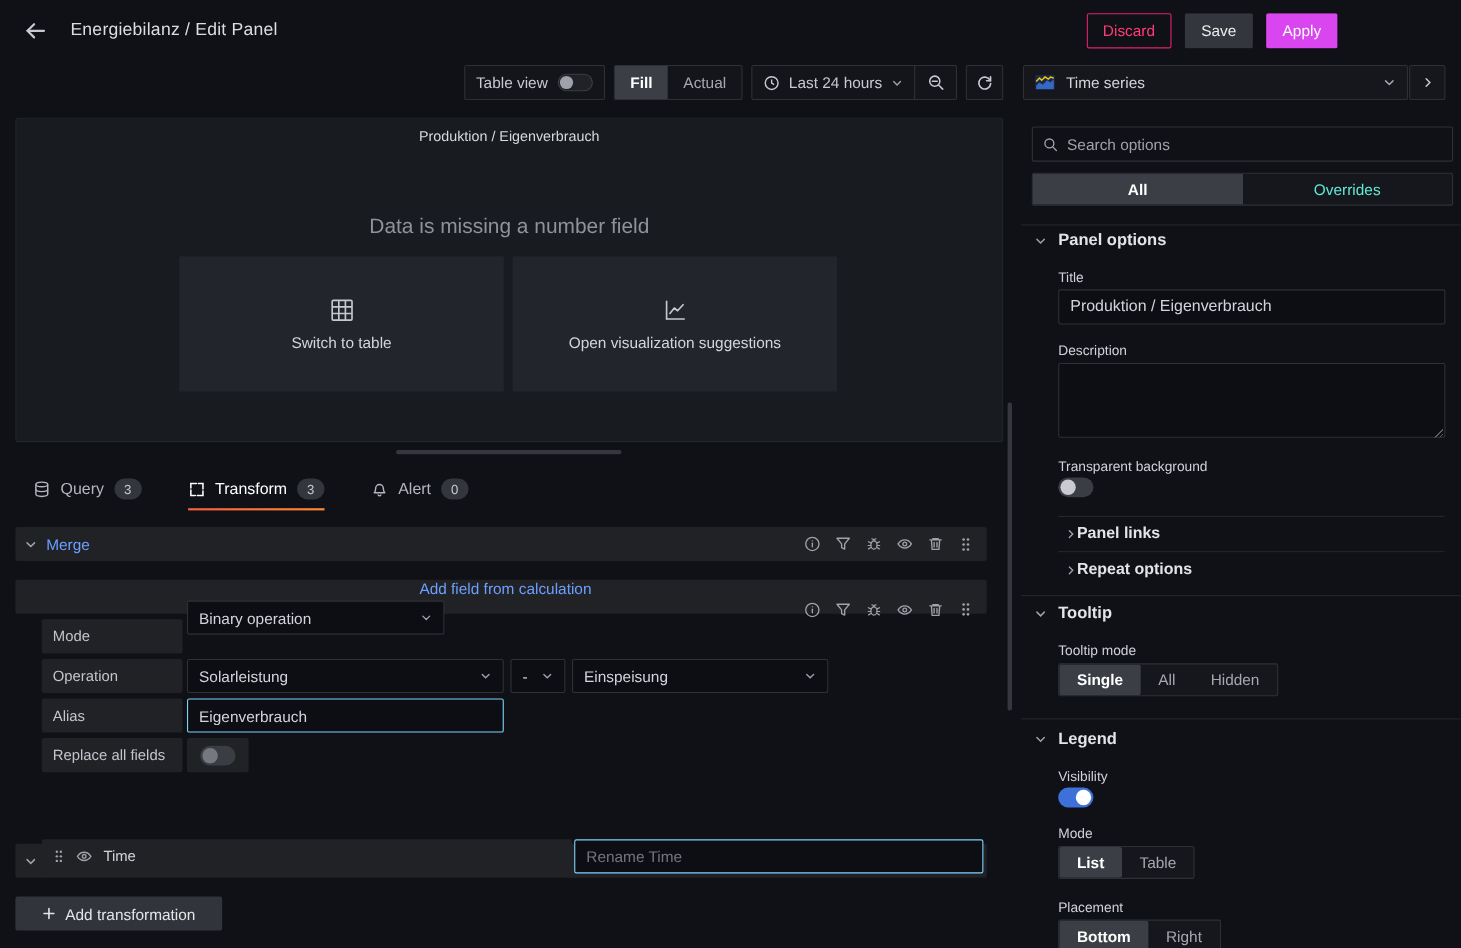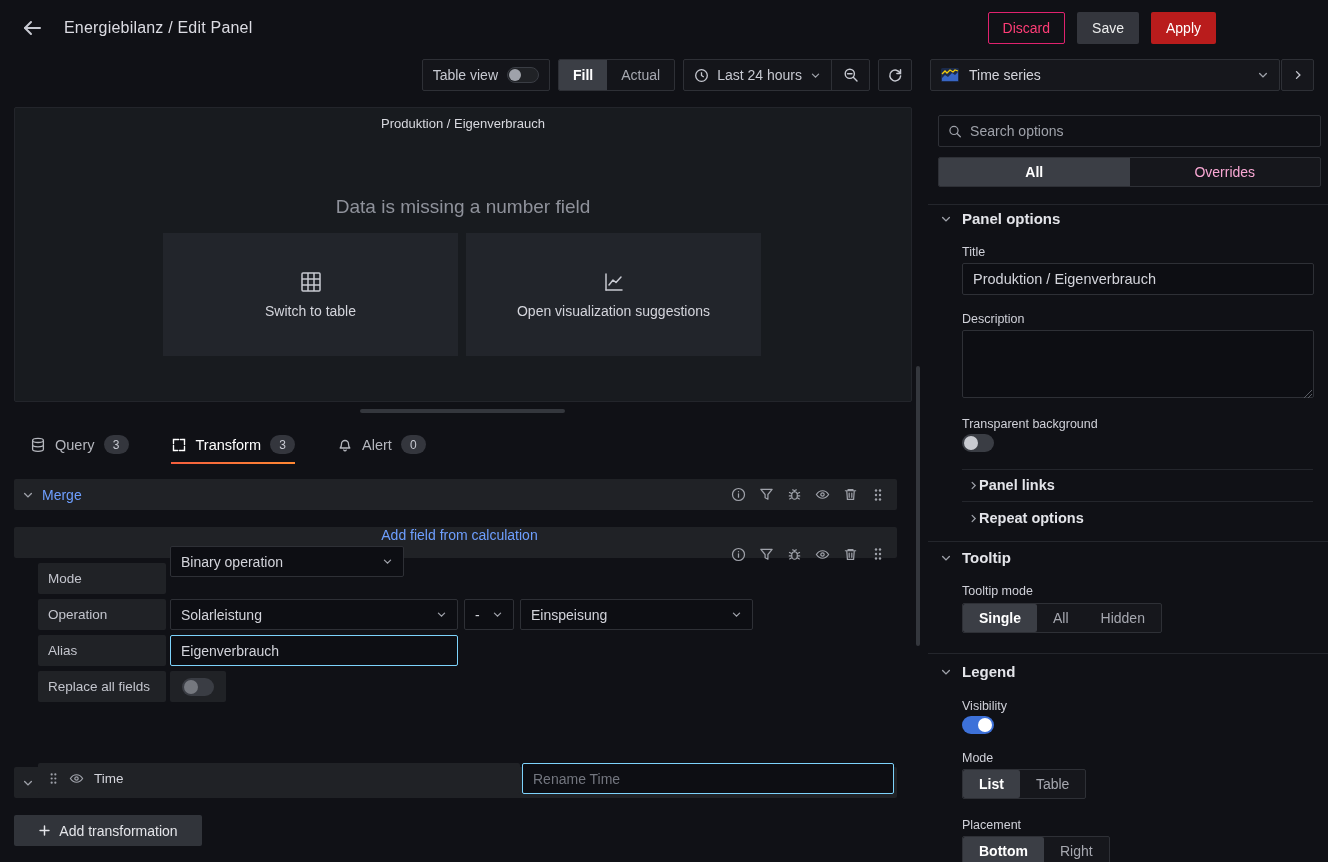--- a/index.html
+++ b/index.html
@@ -14,21 +14,21 @@
   svg { display:block; }
 
   
   .top-header { position:absolute; top:0; left:0; width:1232px; height:56px; display:flex; align-items:center; padding:0 16px; }
   .back-btn { width:32px; height:32px; display:flex; align-items:center; justify-content:center; cursor:pointer; color:#c7c9d1; }
   .page-title { margin-left:16px; font-size:16px; font-weight:500; color:#dcdce3; letter-spacing:.2px; }
   .header-actions { margin-left:auto; display:flex; gap:12px; align-items:center; }
   .btn { height:32px; padding:0 14px; border-radius:2px; font-size:14px; font-weight:500; display:flex; align-items:center; cursor:pointer; border:1px solid transparent; }
   .btn-danger { background:transparent; border-color:#e0226e; color:#ff3d77; }
   .btn-secondary { background:#34363d; color:#eceded; }
-  .btn-primary { background:#b91c1c; color:#ffffff; }
+  .btn-primary { background:#d946ef; color:#ffffff; }
 
   
   .left-toolbar { position:absolute; top:59px; left:0; width:912px; height:32px; display:flex; justify-content:flex-end; gap:8px; }
   .tool-group { height:32px; border:1px solid #2e3036; background:#14151a; display:flex; align-items:center; border-radius:2px; color:#c7c9d1; font-size:14px; }
   .tableview { padding:0 10px; gap:9px; cursor:pointer; }
   .mini-toggle { width:32px; height:16px; border-radius:8px; background:#202226; border:1px solid #3a3d44; position:relative; }
   .mini-toggle .knob { position:absolute; left:1px; top:1px; width:12px; height:12px; border-radius:50%; background:#9fa2aa; }
   .seg-group { display:flex; height:32px; border:1px solid #2e3036; background:#14151a; border-radius:2px; overflow:hidden; }
   .seg { padding:0 14px; display:flex; align-items:center; font-size:14px; color:#a6a8b0; cursor:pointer; }
   .seg.selected { background:#3b3e45; color:#ffffff; font-weight:700; }
@@ -82,21 +82,21 @@
 
   .field-row-left { position:absolute; left:38px; top:763px; width:482px; height:31px; background:#202226; border-radius:2px; display:flex; align-items:center; gap:10px; padding:0 10px; color:#d3d4db; font-size:13.5px; }
   .add-transform-btn { position:absolute; left:14px; top:815px; width:188px; height:31px; background:#31343a; border-radius:2px; display:flex; align-items:center; justify-content:center; gap:8px; color:#e4e5e9; cursor:pointer; font-size:14px; }
 
   
   .sidebar { position:absolute; left:928px; top:100px; width:400px; height:762px; }
   .search-box { position:absolute; left:10px; top:15px; width:383px; height:32px; border:1px solid #2e3036; background:#101116; border-radius:2px; display:flex; align-items:center; gap:8px; padding:0 9px; }
   .search-box input { background:transparent; border:0; outline:0; color:#d3d4db; font-size:14px; width:100%; font-family:"Liberation Sans",sans-serif; }
   .search-box input::placeholder { color:#9fa2aa; }
   .sb-tabs { position:absolute; left:10px; top:57px; width:383px; height:30px; display:flex; border:1px solid #2e3036; background:#16171c; border-radius:2px; overflow:hidden; }
-  .sb-tab { flex:1; display:flex; align-items:center; justify-content:center; font-size:14px; color:#f9a8d4; cursor:pointer; }
+  .sb-tab { flex:1; display:flex; align-items:center; justify-content:center; font-size:14px; color:#5eead4; cursor:pointer; }
   .sb-tab.selected { background:#3b3e45; color:#ffffff; font-weight:700; }
 
   .divider { position:absolute; left:0; width:400px; height:1px; background:#24262c; }
   .sub-divider { position:absolute; left:34px; width:351px; height:1px; background:#24262c; }
 
   .sec-header { position:absolute; left:12px; display:flex; align-items:center; gap:10px; cursor:pointer; }
   .sec-header .sec-title { font-size:15px; font-weight:700; color:#e3e4e9; }
   .sub-header { position:absolute; left:40px; display:flex; align-items:center; cursor:pointer; }
   .sub-header .sec-title { font-size:14.5px; font-weight:700; color:#e3e4e9; }
 

